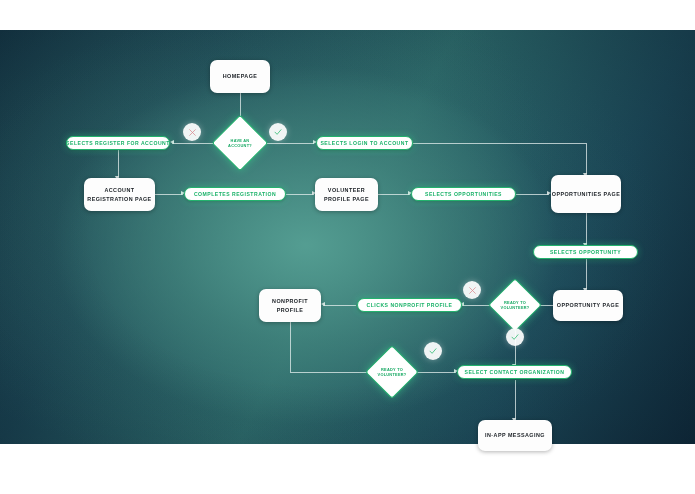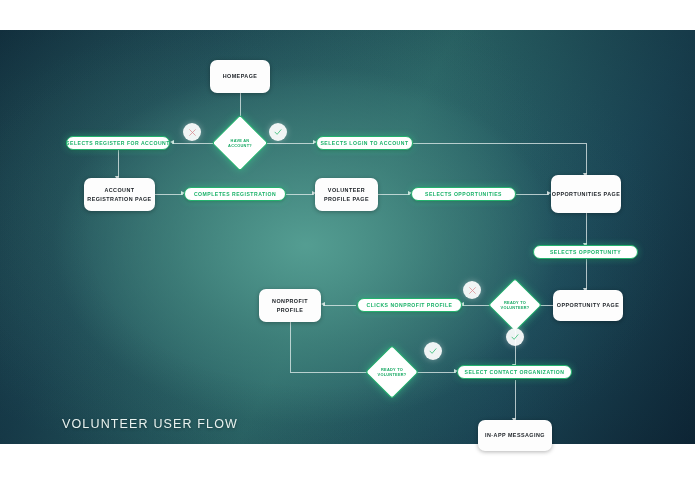--- a/index.html
+++ b/index.html
@@ -232,14 +232,13 @@
   </div>
 
   <div class="node pill" style="left:457px;top:335px;width:115px;height:14px;">
     <span>SELECT CONTACT ORGANIZATION</span>
   </div>
 
   <div class="node rect" style="left:478px;top:390px;width:74px;height:31px;">
     <span>IN-APP MESSAGING</span>
   </div>
 
-  <div id="title">VOLUNTEER USER FLOW</div>
 </div>
 
 </body></html>

